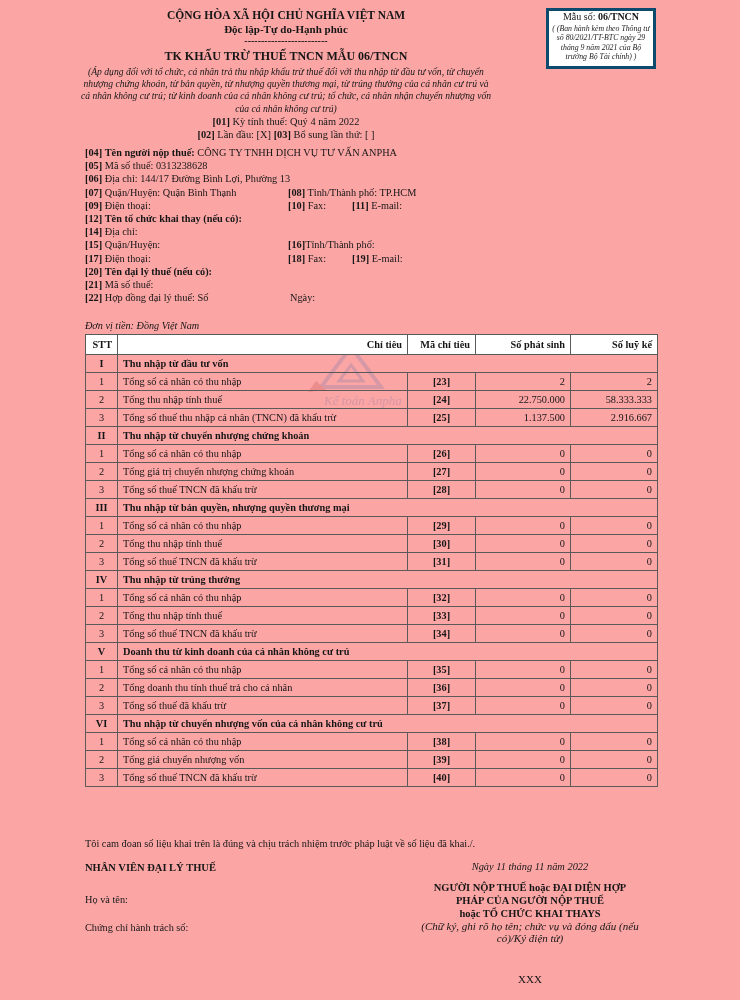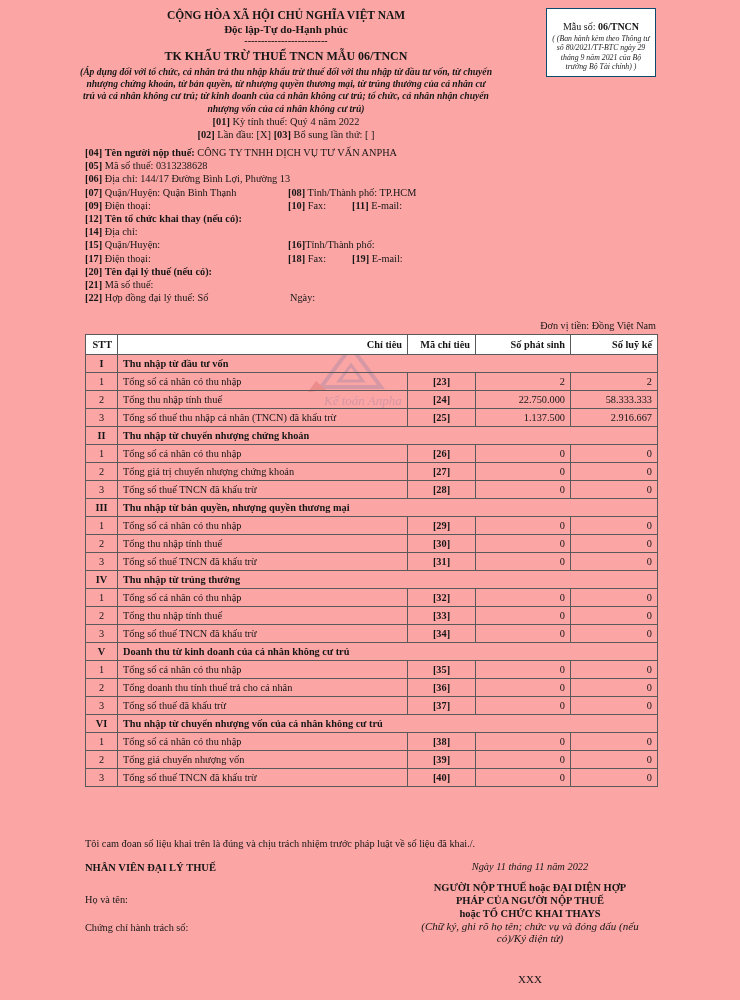--- a/index.html
+++ b/index.html
@@ -6,37 +6,37 @@
   html,body { background:#ffffff; }
   body { font-family:"Liberation Serif", serif; color:#161616; }
   .page { position:relative; width:740px; height:1000px; background:#fca5a5; overflow:hidden; }
 
   
   .header-center { position:absolute; left:80px; top:8px; width:412px; text-align:center; }
   .nation { font-size:11.5px; font-weight:bold; line-height:15px; }
   .motto { font-size:11px; font-weight:bold; line-height:13px; }
   .dashes { font-size:10px; font-weight:bold; line-height:9px; letter-spacing:0; }
   .form-title { font-size:12px; font-weight:bold; line-height:17px; margin-top:3px; }
-  .scope { font-size:9.6px; font-weight:bold; font-style:italic; line-height:12.2px; margin-top:1px; }
+  .scope { font-size:9.6px; font-weight:normal; font-style:italic; line-height:12.2px; margin-top:1px; }
   .hline { font-size:10.4px; line-height:13.5px; }
   .hline b { font-weight:bold; }
 
-  .form-box { position:absolute; left:546px; top:8px; width:110px; border:1px solid #0c4a6e; padding:12px 3px 4px 3px; text-align:center; background:#fff; }
+  .form-box { position:absolute; left:546px; top:8px; width:110px; border:3px solid #0c4a6e; padding:0 3px 4px 3px; text-align:center; background:#fff; }
   .form-box .mainline { font-size:10px; line-height:12px; }
   .form-box .issuance { font-size:7.8px; font-style:italic; line-height:9.4px; margin-top:1px; color:#222; }
 
   
   .fields { position:absolute; left:85px; top:147px; width:572px; }
   .fline { position:relative; height:13.2px; font-size:10.3px; white-space:nowrap; }
   .fline b { font-weight:bold; }
   .fcol2 { position:absolute; left:203px; top:0; }
   .fcol3 { position:absolute; left:267px; top:0; }
   .boldlbl { font-weight:bold; }
 
-  .unit-note { position:absolute; left:85px; top:319px; width:571px; text-align:right; font-size:10.2px; line-height:13px; }
+  .unit-note { position:absolute; left:85px; top:319px; width:571px; text-align:left; font-size:10.2px; font-style:italic; line-height:13px; }
 
   
   .tblwrap { position:absolute; left:85px; top:334px; }
   table { border-collapse:collapse; table-layout:fixed; width:572px; }
   th, td { border:1px solid #5a5a5a; font-size:10.3px; padding:0 5px; height:18px; overflow:hidden; white-space:nowrap; vertical-align:middle; }
   th { height:20px; font-weight:bold; text-align:right; background:#fff; }
   td.c { text-align:center; padding:0 2px; }
   td.code { text-align:center; font-weight:bold; }
   td.num { text-align:right; }
   td.sec-title { font-weight:bold; }

